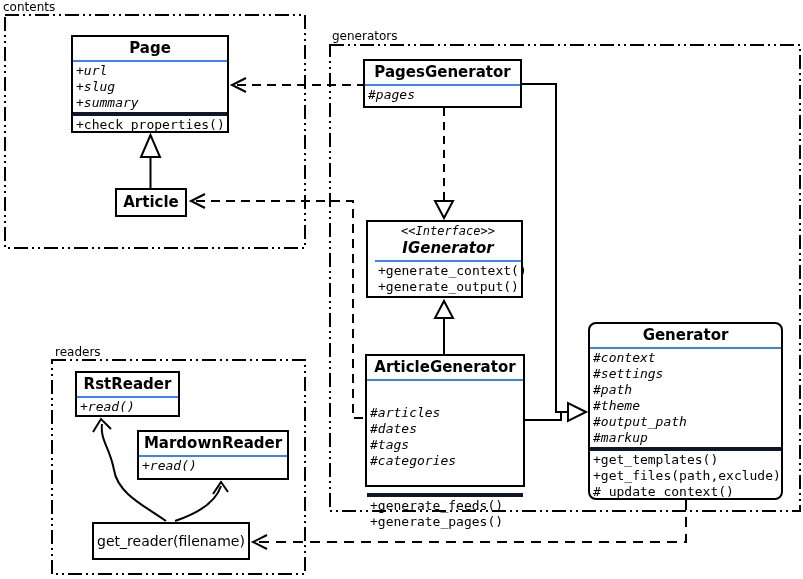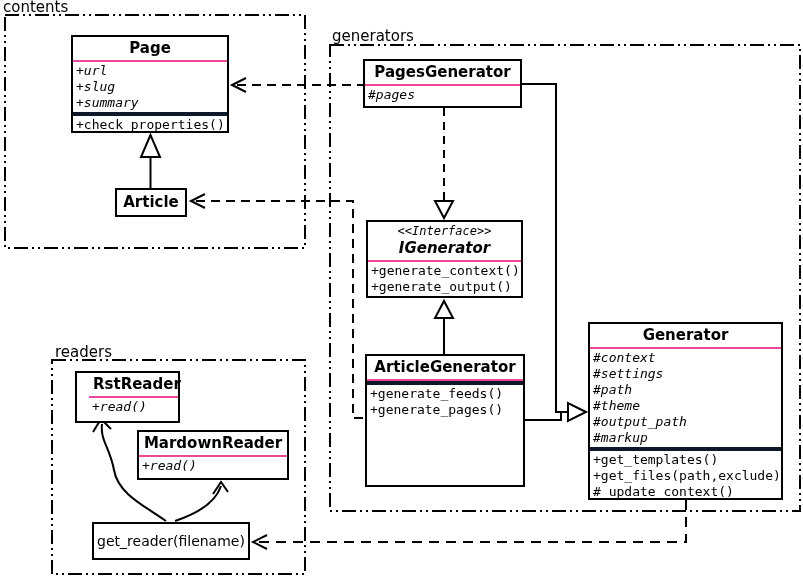--- a/index.html
+++ b/index.html
@@ -3,30 +3,30 @@
 <meta charset="utf-8">
 <style>
   html,body{margin:0;padding:0;}
   body{
     width:803px;height:579px;position:relative;background:#ffffff;
     font-family:"DejaVu Sans", sans-serif;color:#000;
     overflow:hidden;
   }
   #edges{position:absolute;left:0;top:0;width:803px;height:579px;}
   .pkg-label{
-    position:absolute;font-size:15px;line-height:15px;color:#000;
+    position:absolute;font-size:12px;line-height:15px;color:#000;
     background:transparent;padding:0 1px;
   }
   .uml-class{
     position:absolute;border:2px solid #000;background:#fff;
     box-sizing:border-box;display:flex;flex-direction:column;
   }
   .uml-title{
     font-weight:bold;font-size:15px;line-height:19px;text-align:center;
-    padding:2px 4px;border-bottom:2px solid #ec4899;white-space:nowrap;
+    padding:2px 4px;border-bottom:2px solid #3b82f6;white-space:nowrap;
   }
   .uml-title.solo{border-bottom:none;flex:1;display:flex;align-items:center;justify-content:center;}
   .uml-stereotype{
     font-family:"DejaVu Sans Mono", monospace;font-weight:normal;
     font-size:12px;line-height:15px;
   }
   .uml-members{
     font-family:"DejaVu Sans Mono", monospace;font-size:13px;
     padding:1px 3px;white-space:nowrap;overflow:visible;
   }
@@ -115,57 +115,63 @@
   <div class="uml-title solo">Article</div>
 </div>
 
 <div class="uml-class" style="left:363px;top:59px;width:159px;height:49px;">
   <div class="uml-title">PagesGenerator</div>
   <div class="uml-members grow">
       <div class="uml-member">#pages</div>
     </div>
 </div>
 
-<div class="uml-class" style="left:366px;top:220px;width:157px;height:78px;">
+<div class="uml-class" style="left:366px;top:220px;width:157px;height:78px;padding-left:7px;">
   <div class="uml-title grow">
     <div class="uml-stereotype">&lt;&lt;Interface&gt;&gt;</div>
     <div>IGenerator</div>
   </div>
   <div class="uml-members">
       <div class="uml-member">+generate_context()</div>
       <div class="uml-member">+generate_output()</div>
     </div>
 </div>
 
-<div class="uml-class" style="left:365px;top:354px;width:160px;height:133px;">
+<div class="uml-class" style="left:365px;top:354px;width:160px;height:133px;gap:23px;">
   <div class="uml-title">ArticleGenerator</div>
+  <div class="uml-members grow">
+      <div class="uml-member">#articles</div>
+      <div class="uml-member">#dates</div>
+      <div class="uml-member">#tags</div>
+      <div class="uml-member">#categories</div>
+    </div>
   <div class="uml-members sep">
       <div class="uml-member">+generate_feeds()</div>
       <div class="uml-member">+generate_pages()</div>
     </div>
 </div>
 
-<div class="uml-class" style="left:588px;top:322px;width:195px;height:178px;">
+<div class="uml-class" style="left:588px;top:322px;width:195px;height:178px;border-radius:8px;">
   <div class="uml-title">Generator</div>
   <div class="uml-members grow">
       <div class="uml-member">#context</div>
       <div class="uml-member">#settings</div>
       <div class="uml-member">#path</div>
       <div class="uml-member">#theme</div>
       <div class="uml-member">#output_path</div>
       <div class="uml-member">#markup</div>
     </div>
   <div class="uml-members sep">
       <div class="uml-member">+get_templates()</div>
       <div class="uml-member">+get_files(path,exclude)</div>
       <div class="uml-member">#_update_context()</div>
     </div>
 </div>
 
-<div class="uml-class" style="left:75px;top:371px;width:105px;height:52px;padding-left:12px;">
+<div class="uml-class" style="left:75px;top:371px;width:105px;height:46px;">
   <div class="uml-title">RstReader</div>
   <div class="uml-members grow">
       <div class="uml-member">+read()</div>
     </div>
 </div>
 
 <div class="uml-class" style="left:137px;top:430px;width:152px;height:50px;justify-content:flex-end;">
   <div class="uml-title">MardownReader</div>
   <div class="uml-members grow">
       <div class="uml-member">+read()</div>

